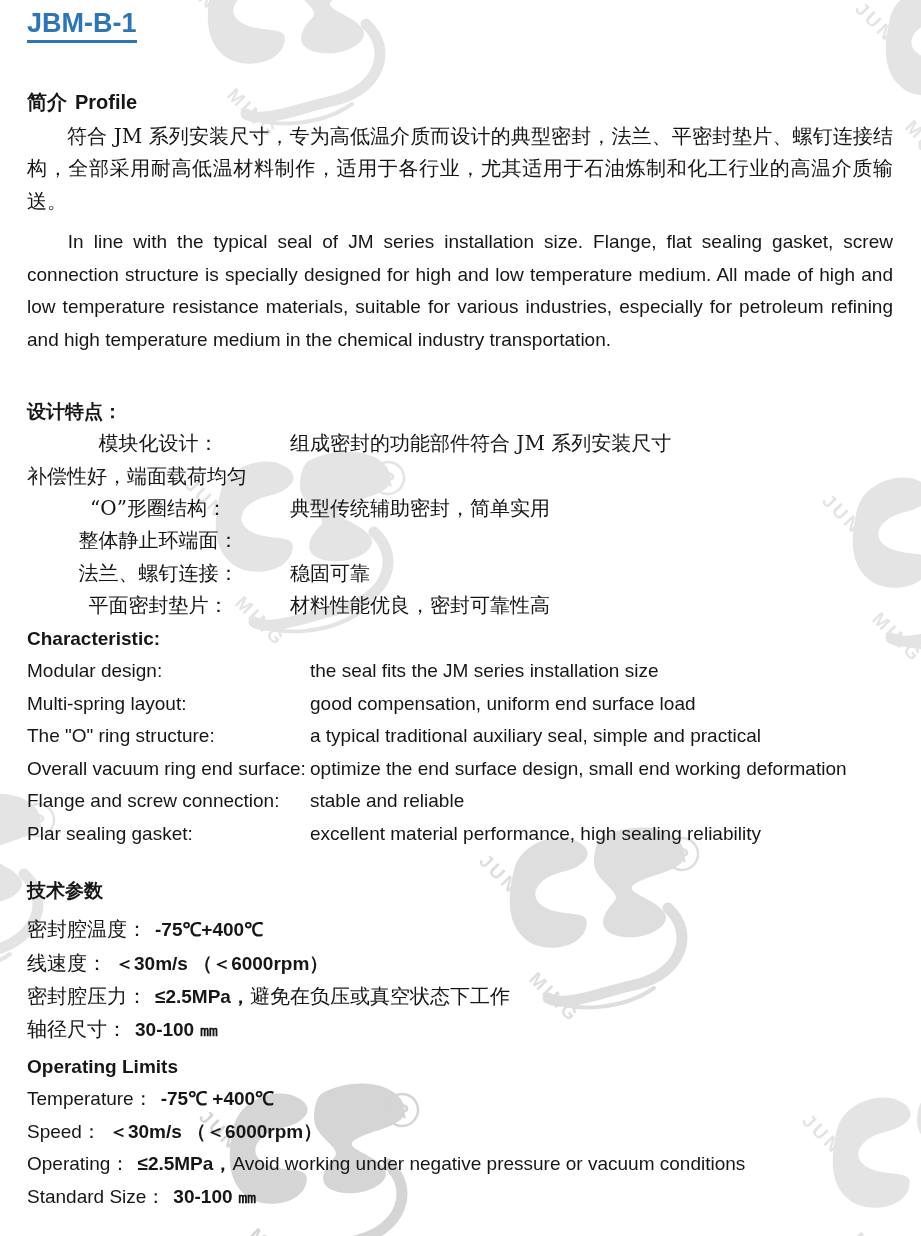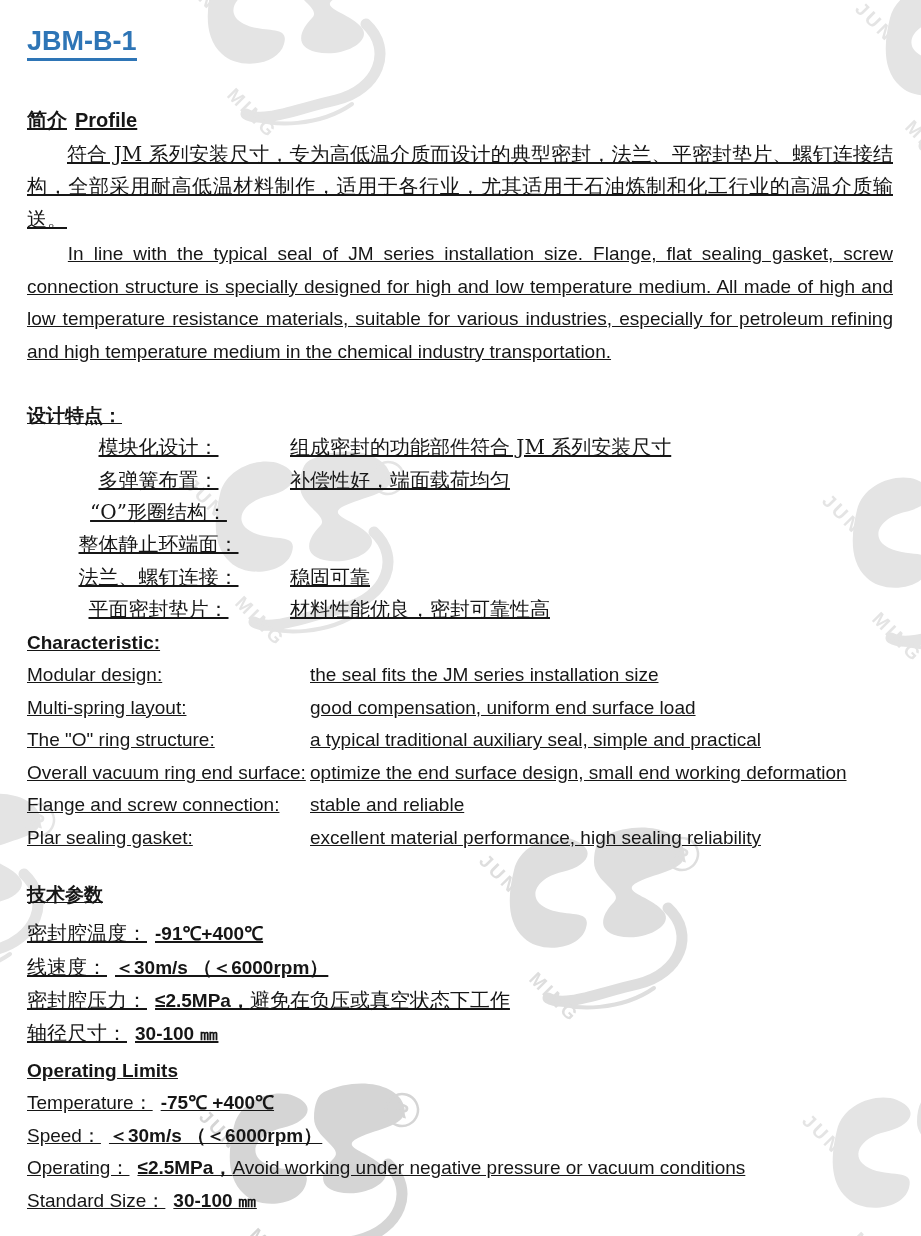--- a/index.html
+++ b/index.html
@@ -9,42 +9,42 @@
     font-family:"DejaVu Serif", serif; color:#161616;
   }
   
   .wm {
     position:absolute; width:280px; height:240px;
     color:#e4e4e4; z-index:0; pointer-events:none;
   }
   .wm.dark { color:#d5d5d5; }
   .wm.mid  { color:#dedede; }
   
-  .content { position:relative; z-index:1; padding:26px 28px 0 27px;text-decoration:underline; }
+  .content { position:relative; z-index:1; padding:8px 28px 0 27px; }
   .doc-title {
     display:inline-block;
     font-family:"Liberation Sans", sans-serif; font-weight:bold;
     font-size:27px; color:#2E75B6; line-height:1.15;
     border-bottom:3px solid #2E75B6; padding-bottom:1px;
   }
   .h-profile {
     margin-top:46px; font-size:20px; font-weight:bold;
     font-family:"DejaVu Sans", sans-serif; line-height:26px;
   }
   .h-profile .en { font-family:"Liberation Sans", sans-serif; margin-left:8px; }
   .para-zh {
     margin-top:5px; font-size:20px; line-height:32.4px;
     text-align:justify; text-indent:2em;
   }
   .para-en {
-    margin-top:3px; font-family:"Liberation Sans", sans-serif;
+    margin-top:9px; font-family:"Liberation Sans", sans-serif;
     font-size:19px; line-height:32.5px; text-align:justify; text-indent:2.15em;
   }
   .h-sec {
-    margin-top:31px; font-size:19px; font-weight:bold;
+    margin-top:39px; font-size:19px; font-weight:bold;
     font-family:"DejaVu Sans", sans-serif; line-height:32px;
   }
   .h-sec.en, .h-char, .h-limits {
     font-family:"Liberation Sans", sans-serif;
   }
   .h-char { margin-top:1px; font-size:19px; font-weight:bold; line-height:32.5px; }
   .h-limits { margin-top:4px; font-size:19px; font-weight:bold; line-height:32.5px; }
   .row { display:flex; line-height:32.4px; }
   .row.zh { font-size:20px; }
   .row.zh .lbl { flex:none; width:263px;text-align:center; }
@@ -120,25 +120,25 @@
     <div class="para-en">In line with the typical seal of JM series installation size. Flange, flat sealing gasket, screw connection structure is specially designed for high and low temperature medium. All made of high and low temperature resistance materials, suitable for various industries, especially for petroleum refining and high temperature medium in the chemical industry transportation.</div>
 
     <div class="h-sec">设计特点：</div>
 
     <div>
       <div class="row zh">
         <span class="lbl">模块化设计：</span>
         <span class="desc">组成密封的功能部件符合 JM 系列安装尺寸</span>
       </div>
       <div class="row zh">
-        <span class="lbl">多弹簧布置：</span>
         <span class="desc">补偿性好，端面载荷均匀</span>
       </div>
       <div class="row zh">
         <span class="lbl">“O”形圈结构：</span>
+        <span class="desc">典型传统辅助密封，简单实用</span>
       </div>
       <div class="row zh">
         <span class="lbl">整体静止环端面：</span>
       </div>
       <div class="row zh">
         <span class="lbl">法兰、螺钉连接：</span>
         <span class="desc">稳固可靠</span>
       </div>
       <div class="row zh">
         <span class="lbl">平面密封垫片：</span>
@@ -172,21 +172,21 @@
       <div class="row en">
         <span class="lbl">Plar sealing gasket:</span>
         <span class="desc">excellent material performance, high sealing reliability</span>
       </div>
     </div>
 
     <div class="h-sec" style="margin-top:24px">技术参数</div>
 
     <div class="params">
       <div class="pline">
-        <span class="lbl">密封腔温度：</span><span class="val">-91℃+400℃</span><span class="rest"></span>
+        <span class="lbl">密封腔温度：</span><span class="val">-75℃+400℃</span><span class="rest"></span>
       </div>
       <div class="pline">
         <span class="lbl">线速度：</span><span class="val">＜30m/s （＜6000rpm）</span><span class="rest"></span>
       </div>
       <div class="pline">
         <span class="lbl">密封腔压力：</span><span class="val">≤2.5MPa，</span><span class="rest">避免在负压或真空状态下工作</span>
       </div>
       <div class="pline">
         <span class="lbl">轴径尺寸：</span><span class="val">30-100 ㎜</span><span class="rest"></span>
       </div>

